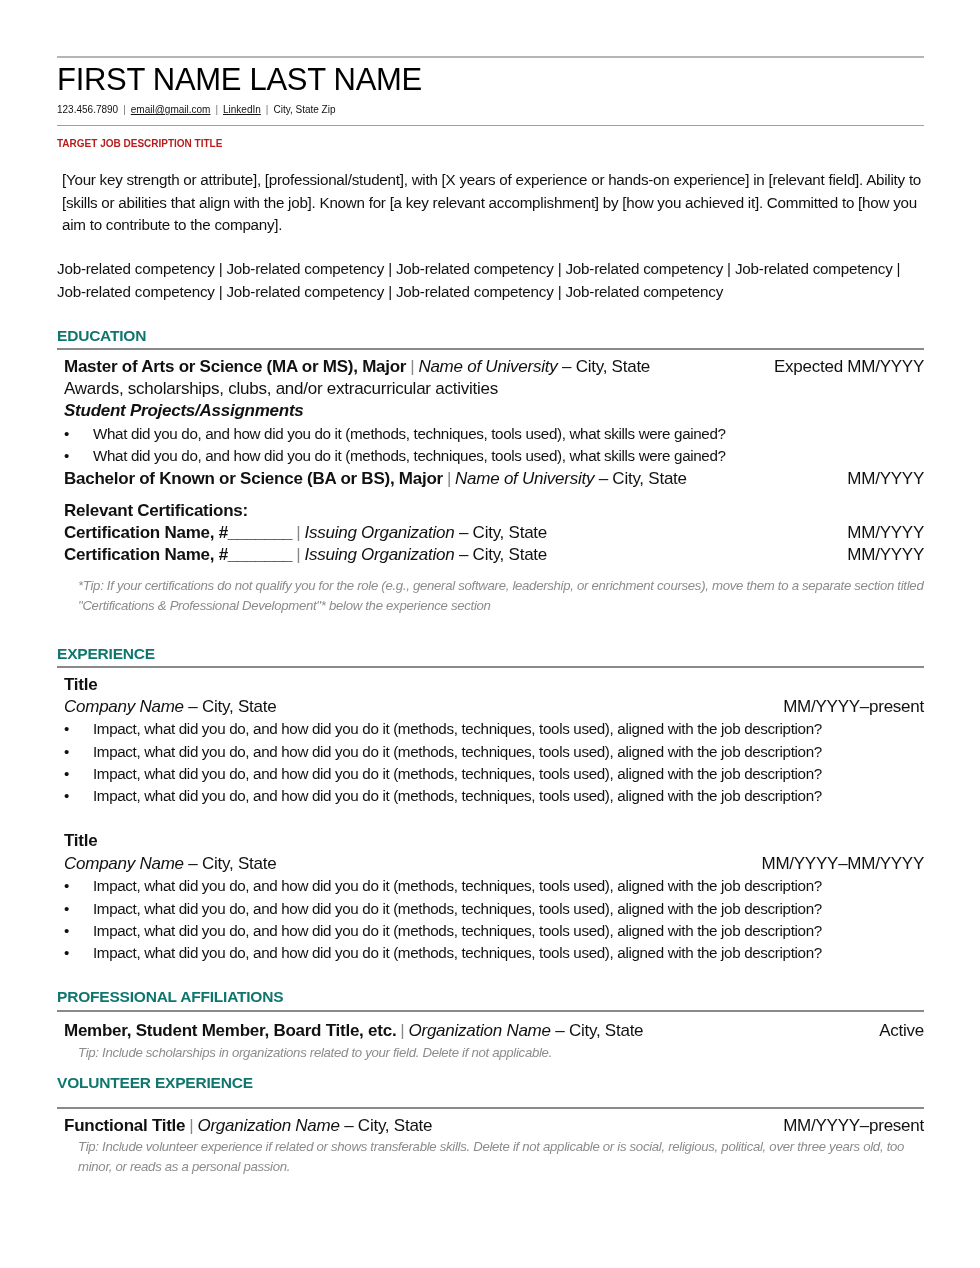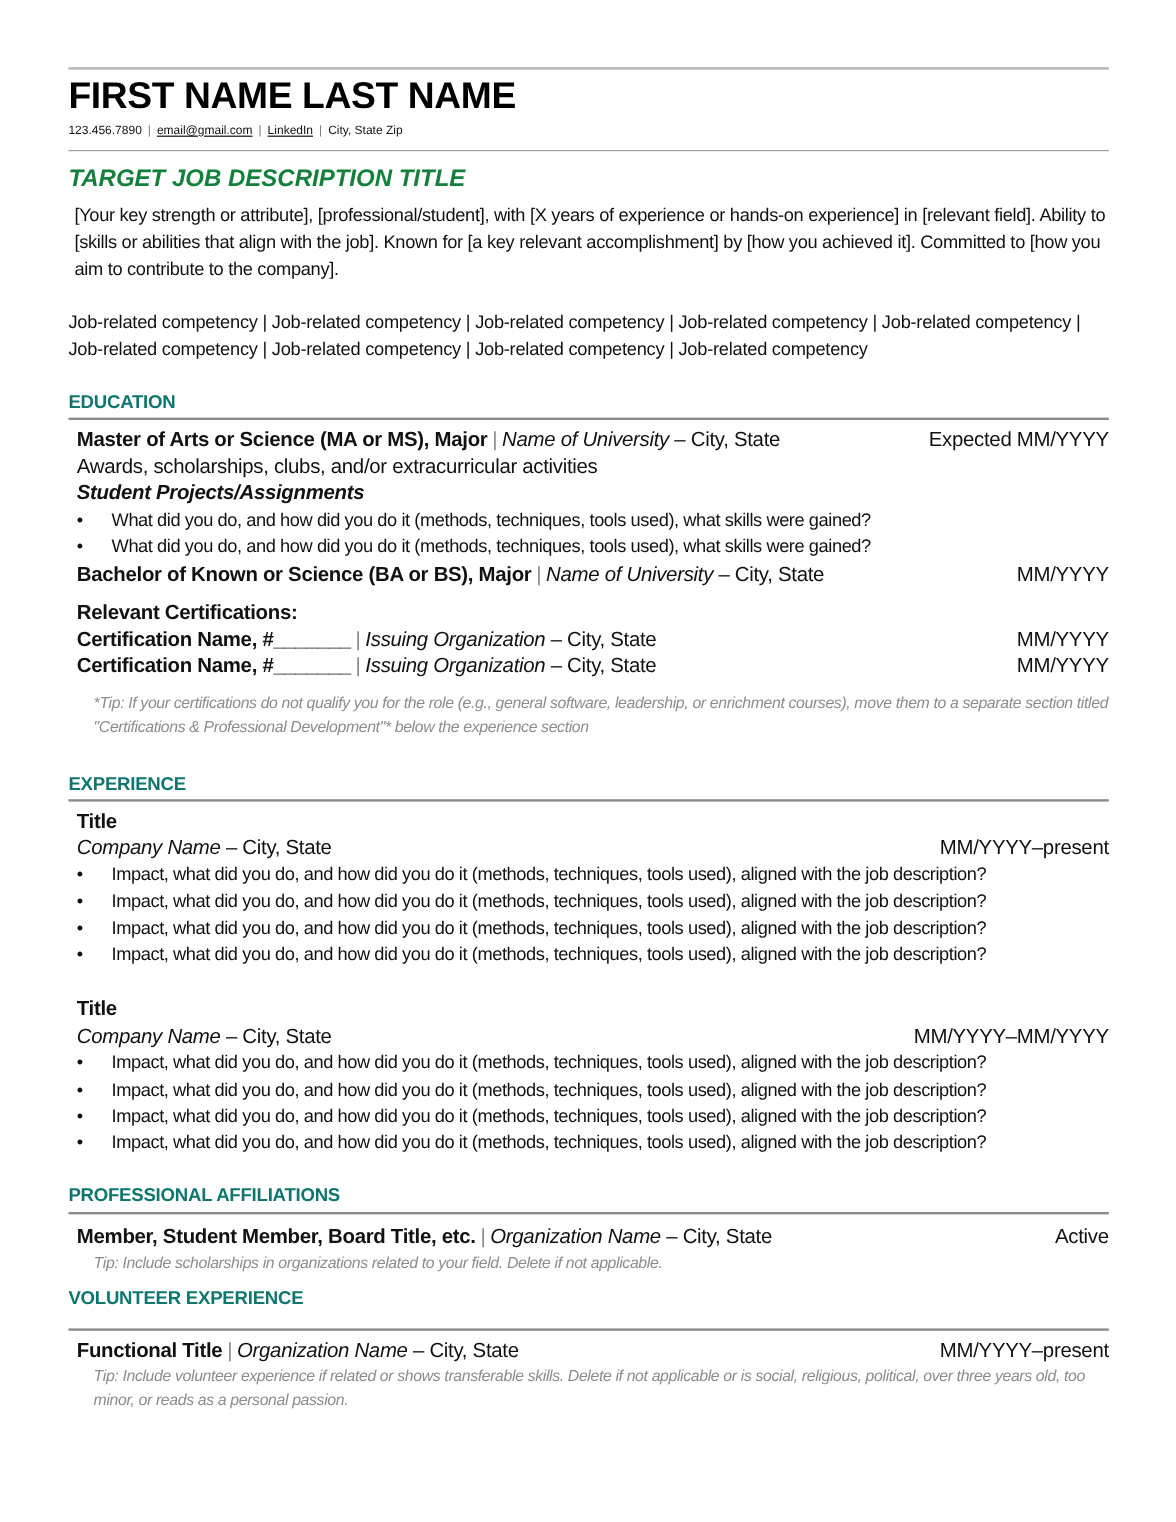--- a/index.html
+++ b/index.html
@@ -1,25 +1,25 @@
 <!DOCTYPE html>
 <html><head>
 <meta charset="utf-8">
 <style>
   html, body { margin: 0; padding: 0; background: #ffffff; }
   body { width: 980px; height: 1268px; position: relative; overflow: hidden;
          font-family: "Liberation Sans", "DejaVu Sans", sans-serif; color: #111; }
   .page { position: absolute; left: 57px; top: 0; width: 867px; }
   .rule-top { position: absolute; left: 0; top: 56px; width: 867px; height: 2px; background: #b5b5b5; }
-  .name { position: absolute; left: 0; top: 62px; font-size: 31px; font-weight: bold; letter-spacing: -0.3px; color: #000; }
+  .name { position: absolute; left: 0; top: 62px; font-size: 31px; font-weight: normal; letter-spacing: -0.3px; color: #000; }
   .contact { position: absolute; left: 0; top: 104px; font-size: 10px; color: #111; white-space: nowrap; }
   .contact a { color: #111; text-decoration: underline; }
   .contact .sep { color: #777; padding: 0 5px; }
   .rule-contact { position: absolute; left: 0; top: 125px; width: 867px; height: 1px; background: #a0a0a0; }
-  .target { position: absolute; left: 0; top: 138px; font-size: 20px; font-weight: bold; color: #15803d; font-style: italic; }
+  .target { position: absolute; left: 0; top: 138px; font-size: 10px; font-weight: bold; color: #b91c1c; }
   .summary { position: absolute; left: 5px; top: 169px; width: 862px; font-size: 15.2px; line-height: 22.5px; color: #111; letter-spacing: -0.25px; }
   .competencies { position: absolute; left: 0; top: 258px; width: 867px; font-size: 15.2px; line-height: 22.5px; color: #111; letter-spacing: -0.2px; }
   .section-head { position: absolute; left: 0; font-size: 15.5px; font-weight: bold; color: #0f766e; letter-spacing: -0.2px; }
   .section-rule { position: absolute; left: 0; width: 867px; height: 2px; background: #8a8a8a; }
   .row { position: absolute; left: 7px; width: 860px; font-size: 17px; line-height: 22px; white-space: nowrap; letter-spacing: -0.25px; }
   .row .right { position: absolute; right: 0; top: 0; }
   .b { font-weight: bold; }
   .i { font-style: italic; }
   .bi { font-weight: bold; font-style: italic; }
   .pipe { color: #888; padding: 0 4px; }

